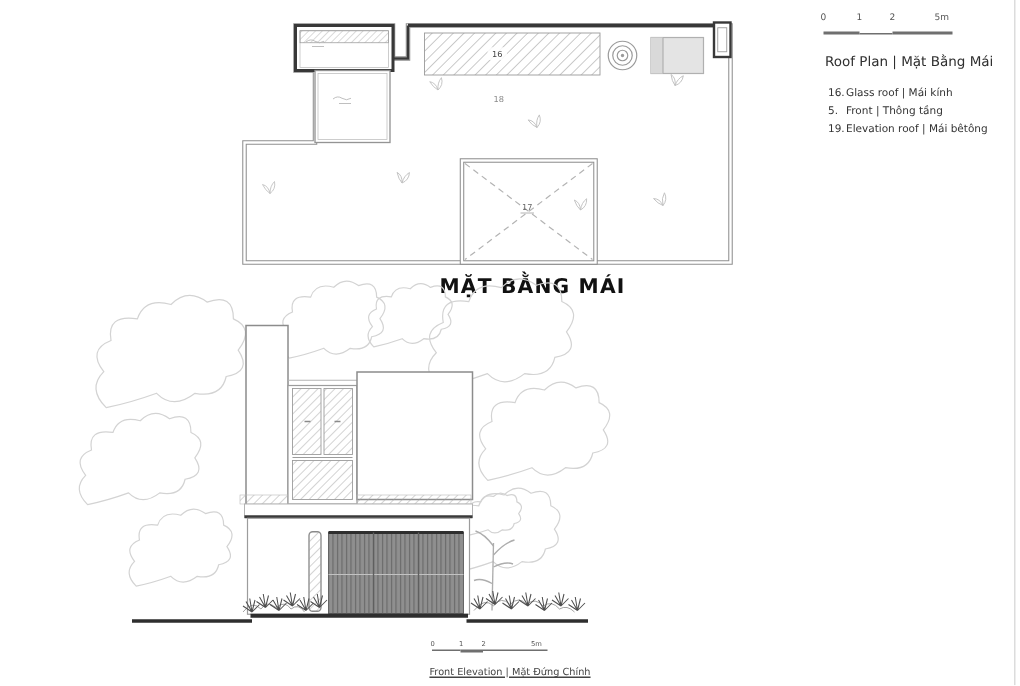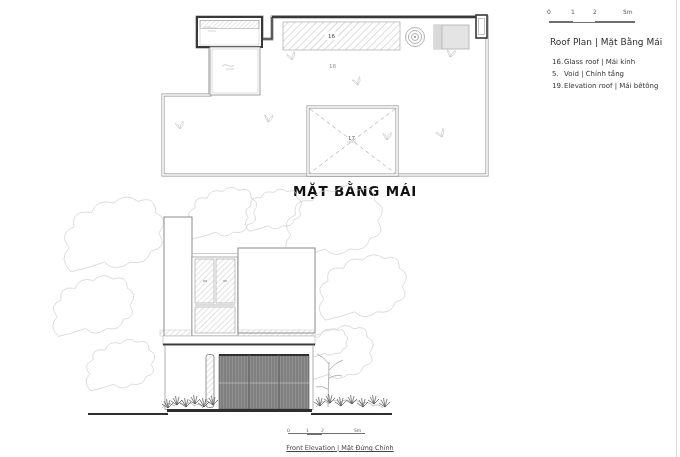--- a/index.html
+++ b/index.html
@@ -120,21 +120,21 @@
   </svg>
 
   <div class="plan-title">MẶT BẰNG MÁI</div>
 
   <div class="legend">
     <div class="legend-heading">Roof Plan | Mặt Bằng Mái</div>
     <div class="legend-row row0">
       <span class="legend-num">16.</span><span class="legend-label">Glass roof | Mái kính</span>
     </div>
     <div class="legend-row row1">
-      <span class="legend-num">5.</span><span class="legend-label">Void | Chính tầng</span>
+      <span class="legend-num">5.</span><span class="legend-label">Front | Thông tầng</span>
     </div>
     <div class="legend-row row2">
       <span class="legend-num">19.</span><span class="legend-label">Elevation roof | Mái bêtông</span>
     </div>
   </div>
 
   <div class="scalebar" style="left:549px; top:8px; width:86px; height:18px;">
     <span class="sb-label" style="left:-2px; top:0;">0</span>
     <span class="sb-label" style="left:22px; top:0;">1</span>
     <span class="sb-label" style="left:44px; top:0;">2</span>

